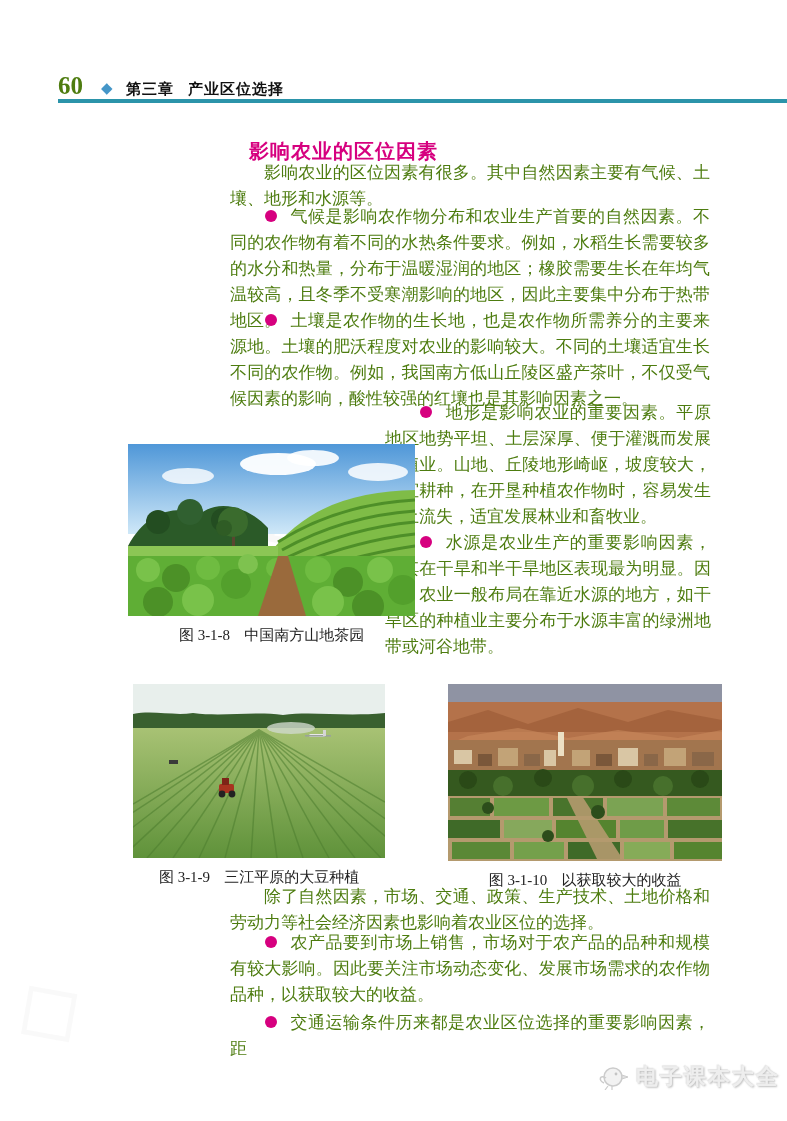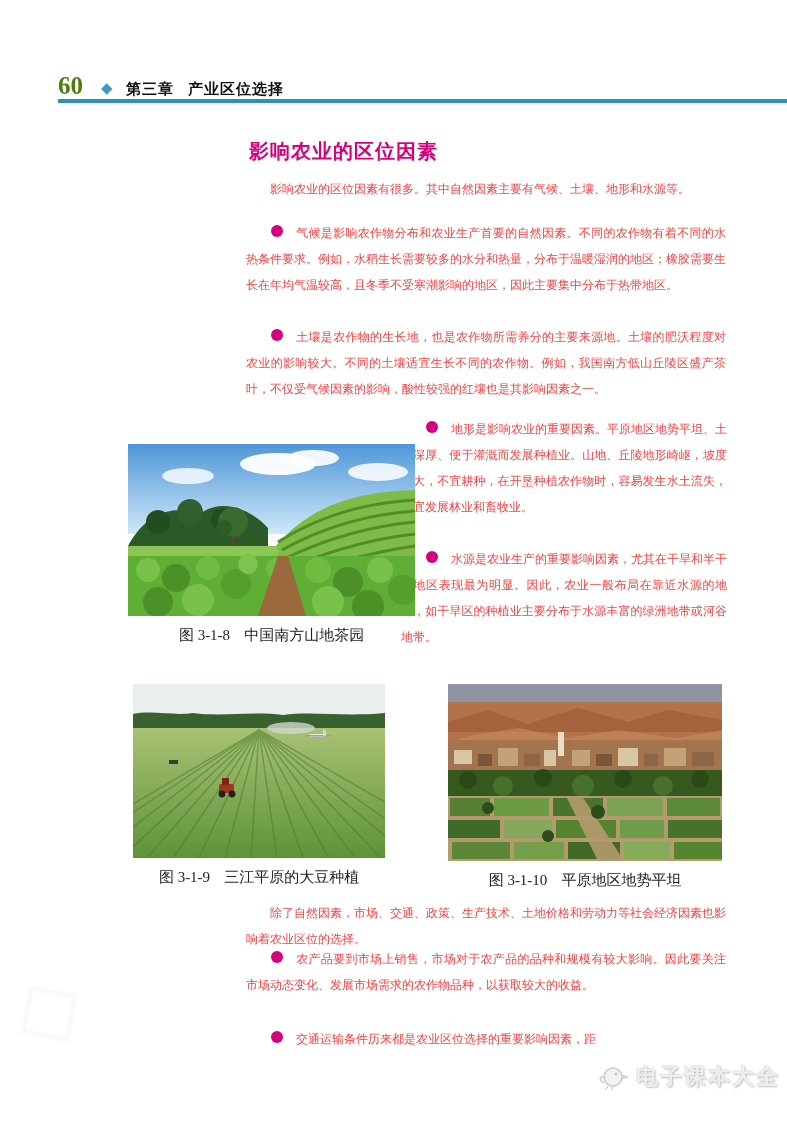--- a/index.html
+++ b/index.html
@@ -15,21 +15,21 @@
                    font-family:"Liberation Sans","DejaVu Sans",sans-serif;letter-spacing:1px;}
   .chapter-heading .gap{display:inline-block;width:14px;}
   .header-rule{position:absolute;left:58px;top:99px;width:729px;height:4px;background:var(--rule,#2b94aa);}
 
   
   .section-title{position:absolute;left:249px;top:125px;font-size:20px;font-weight:bold;
                  color:var(--accent,#d6007f);font-family:"Liberation Sans","DejaVu Sans",sans-serif;
                  letter-spacing:1px;}
 
   
-  .para{position:absolute;font-size:12px;line-height:26px;text-align:justify;color:#ef4444;margin:16px;}
+  .para{position:absolute;font-size:17px;line-height:26px;text-align:justify;color:#4d7c0f;margin:0;}
   .para.indent{text-indent:2em;}
   .w-full{left:230px;width:480px;}
   .w-col{left:385px;width:326px;}
   .dot{display:inline-block;width:12px;height:12px;border-radius:50%;
        background:var(--accent,#d6007f);margin:0 13px 0 1px;}
 
   
   .figure{position:absolute;}
   .figure .img{display:block;border:0;}
   .figure figcaption{margin-top:10px;text-align:center;font-size:15px;color:#222;font-family:Liberation Serif, serif;}
@@ -235,21 +235,21 @@
         <rect x="120" y="158" width="52" height="17" fill="#3f6a28"></rect>
           <rect x="176" y="158" width="46" height="17" fill="#86ab58"></rect>
         <rect x="226" y="158" width="48" height="17" fill="#55842f"></rect>
         <path d="M118,112 L134,112 L176,177 L150,177 Z" fill="#b49a6e" opacity=".9"></path>
         <circle cx="40" cy="124" r="6" fill="#2c4d1b"></circle>
           <circle cx="150" cy="128" r="7" fill="#2c4d1b"></circle>
         <circle cx="100" cy="152" r="6" fill="#2c4d1b"></circle>
       </g>
     </svg>
     <figcaption>
-      <span>图 3-1-10</span><span class="cap-gap"></span><span>平原地区地势平坦</span>
+      <span>图 3-1-10</span><span class="cap-gap"></span><span>以获取较大的收益</span>
     </figcaption>
   </figure>
 
   <p class="para indent w-full" style="top:884px">除了自然因素，市场、交通、政策、生产技术、土地价格和劳动力等社会经济因素也影响着农业区位的选择。</p>
 
   <p class="para indent w-full" style="top:930px"><span class="dot"></span><span>农产品要到市场上销售，市场对于农产品的品种和规模有较大影响。因此要关注市场动态变化、发展市场需求的农作物品种，以获取较大的收益。</span></p>
 
   <p class="para indent w-full" style="top:1010px"><span class="dot"></span><span>交通运输条件历来都是农业区位选择的重要影响因素，距</span></p>
 
   <div class="brand">

